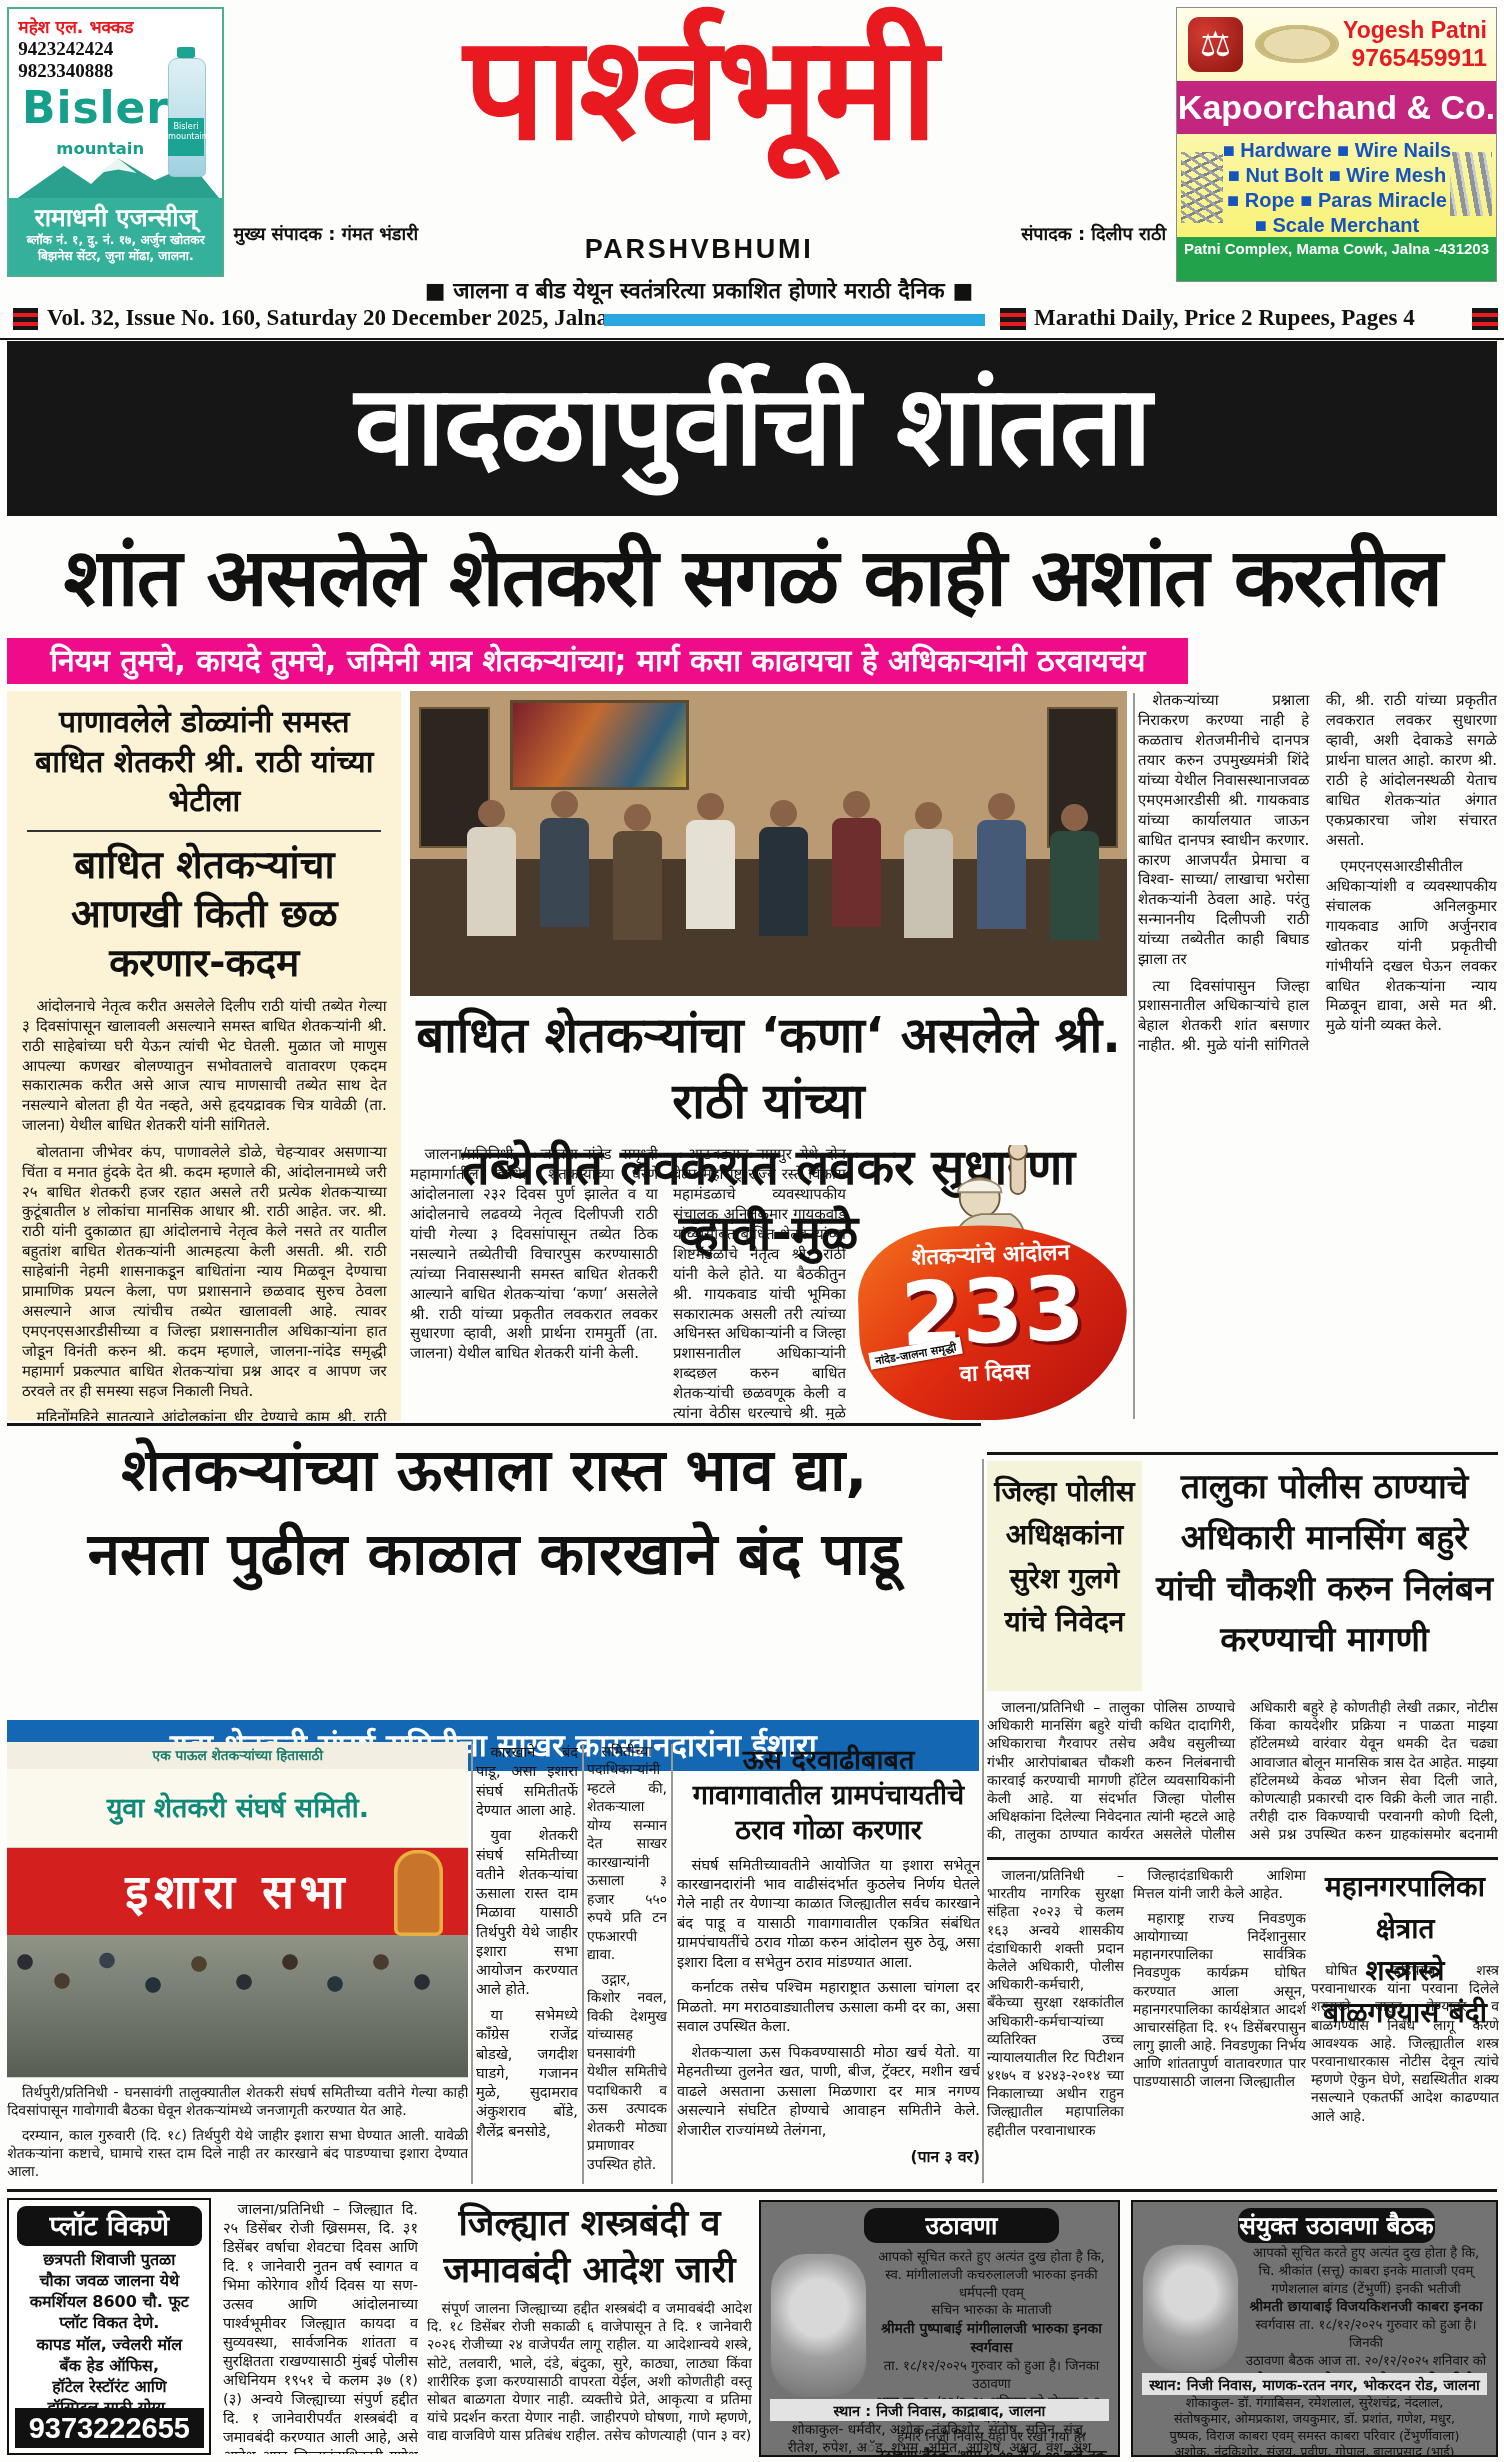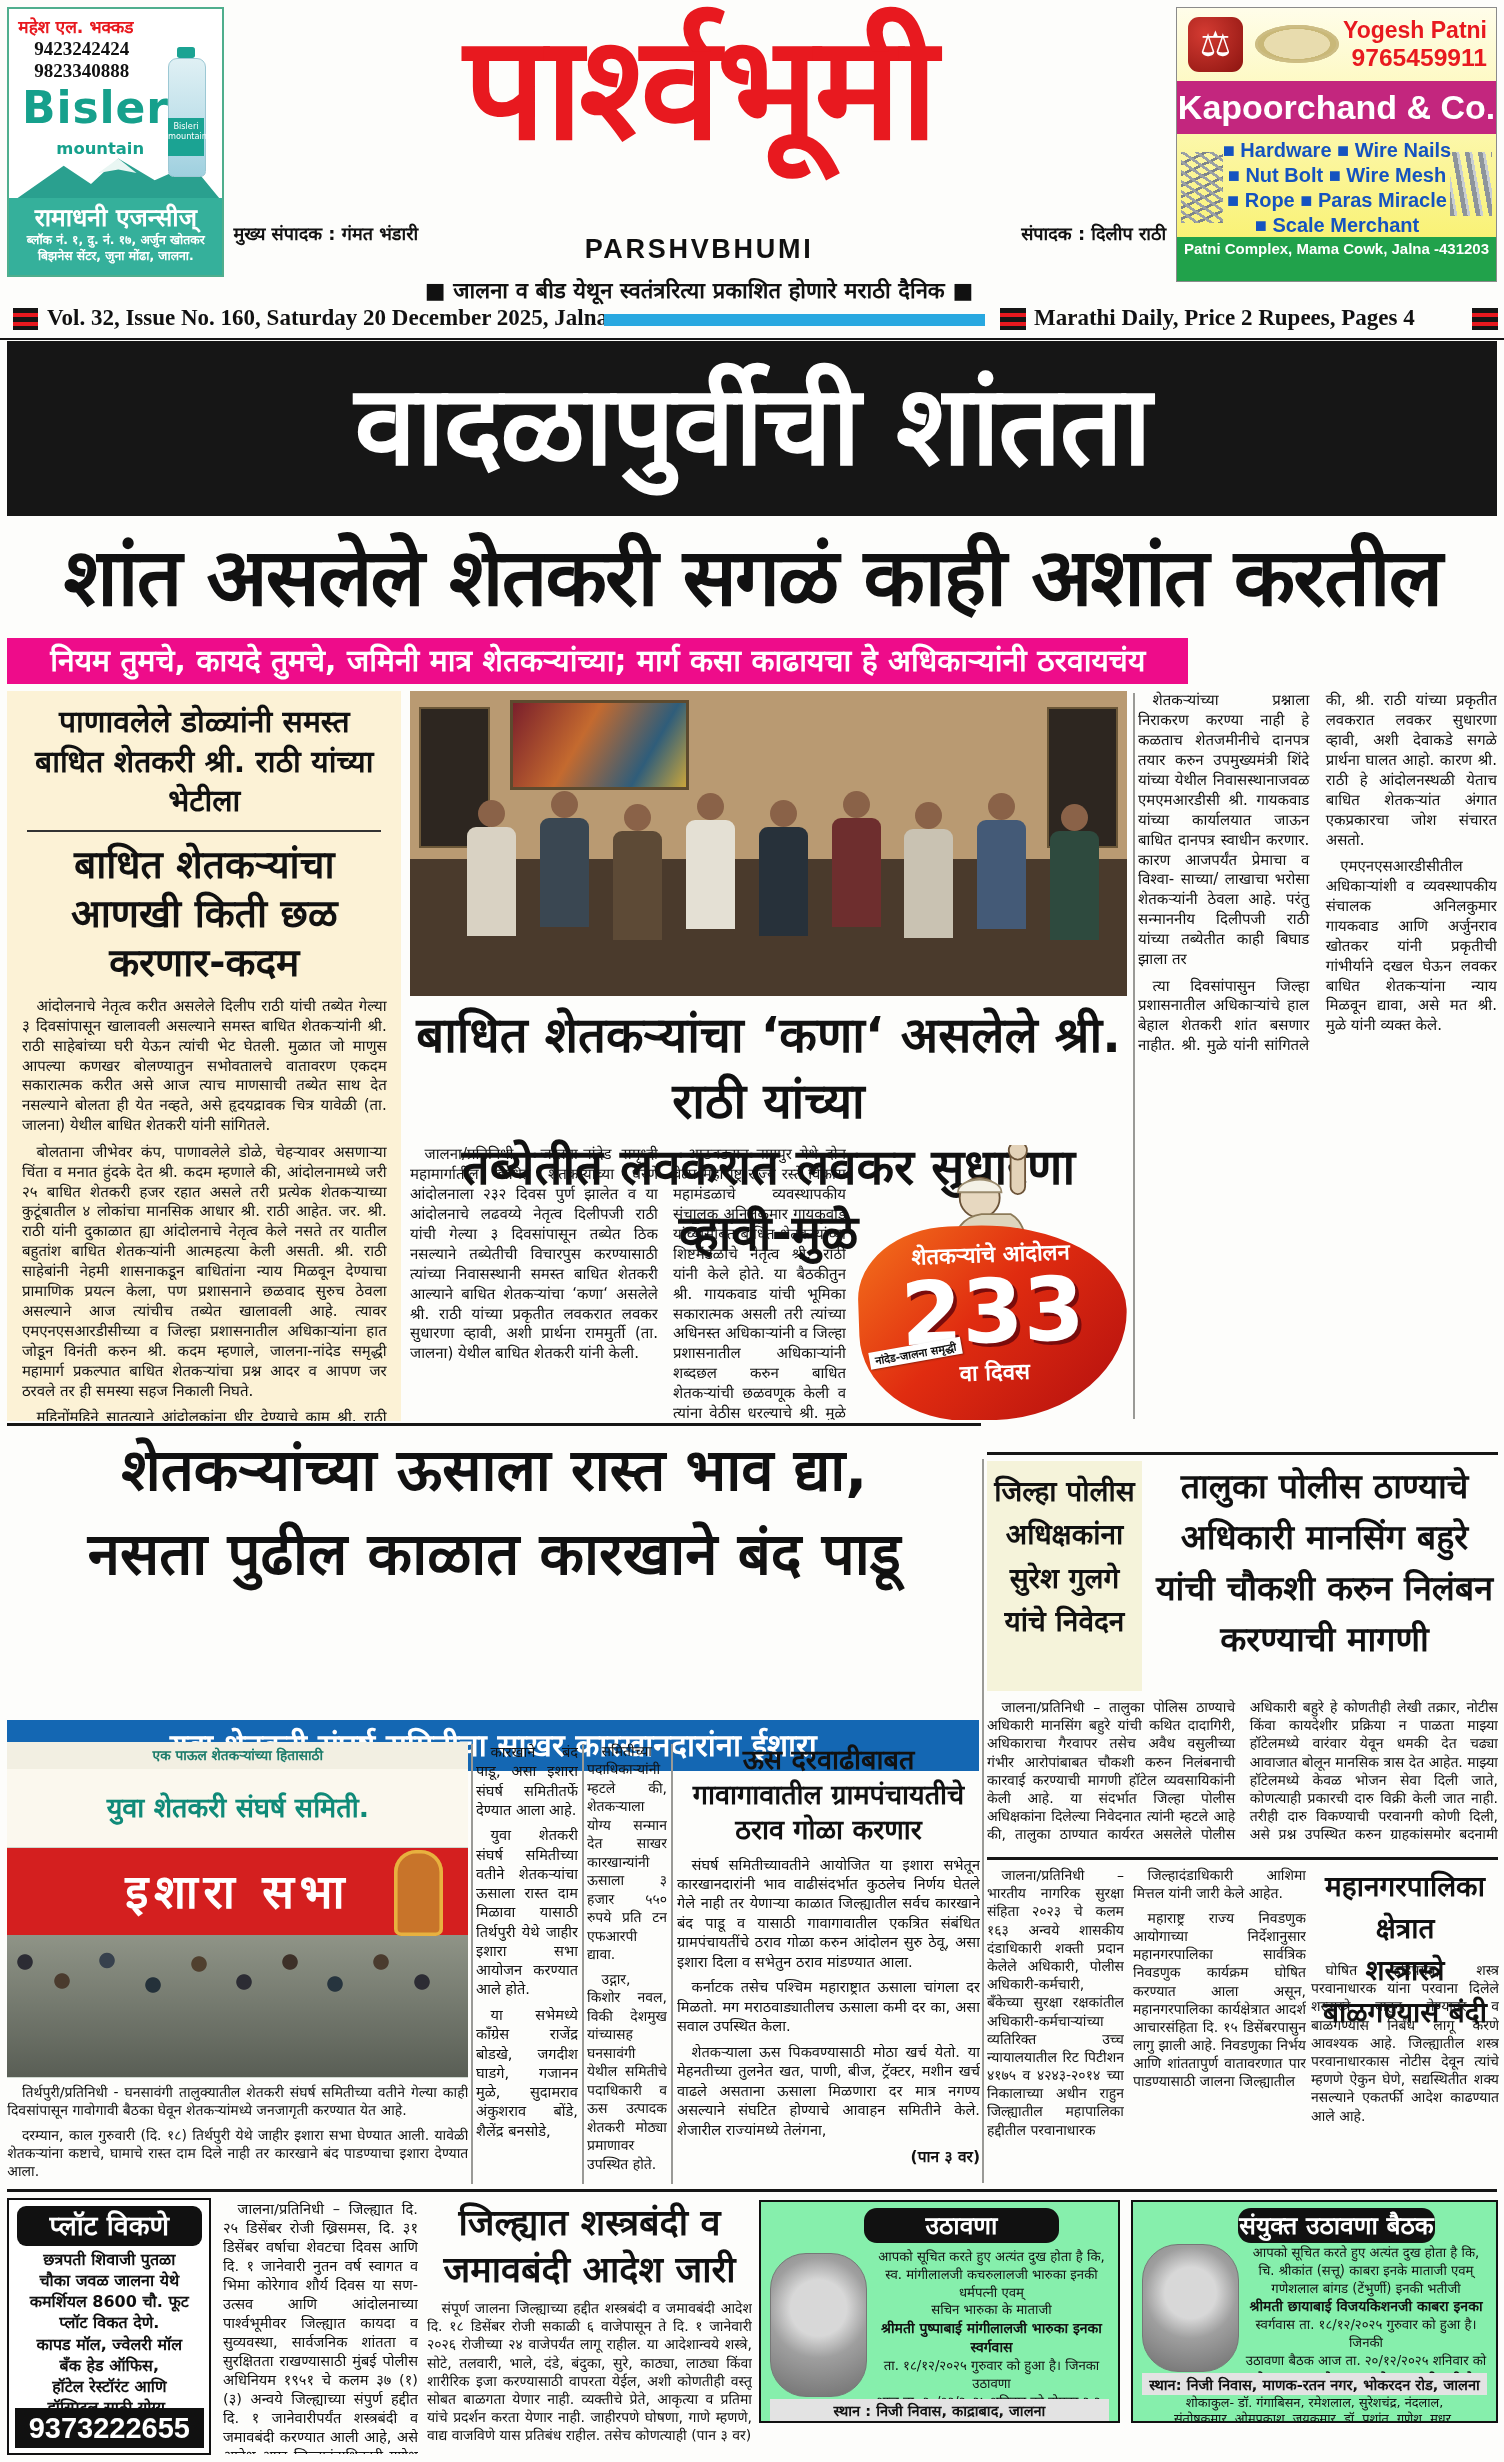--- a/index.html
+++ b/index.html
@@ -5,21 +5,21 @@
   html,body{margin:0;padding:0;background:#e8e8e4;}
   #paper{position:relative;width:1505px;height:2462px;background:#fdfdfb;margin:0 auto;
          font-family:"DejaVu Sans",sans-serif;color:#111;overflow:hidden;}
   .abs{position:absolute;}
   .hr{position:absolute;background:#161616;}
   .vr{position:absolute;background:#9a9a96;width:1.8px;}
 
   
   .ad-bisleri{left:7.3px;top:7.3px;width:217px;height:270px;background:#fff;border:2.7px solid #4fae8d;box-sizing:border-box;overflow:hidden;}
   .bis-owner{position:absolute;left:9px;top:5.5px;color:#e8191f;font-size:17.3px;font-weight:bold;}
-  .bis-ph{position:absolute;left:25px;top:29px;font-size:19px;font-weight:bold;line-height:1.15;font-family:"Liberation Serif",serif;}
+  .bis-ph{position:absolute;left:9px;top:29px;font-size:19px;font-weight:bold;line-height:1.15;font-family:"Liberation Serif",serif;}
   .bis-brand{position:absolute;left:12.8px;top:73px;color:#16a08c;font-size:44px;font-weight:bold;letter-spacing:0.9px;}
   .bis-sub{position:absolute;left:47px;top:130px;color:#16a08c;font-size:16.4px;font-weight:bold;}
   .bis-mtn{position:absolute;left:0;top:144px;width:215px;height:51px;}
   .bis-bottle{position:absolute;right:12.8px;top:38px;width:47px;height:128px;}
   .bot-cap{position:absolute;left:14.6px;top:0;width:18px;height:11px;background:#1ba393;border-radius:2.7px;}
   .bot-body{position:absolute;left:5.5px;top:11px;width:36px;height:117px;background:linear-gradient(180deg,#dff0f4,#bfe0ea 55%,#9fd0df);border-radius:9px 9px 5.5px 5.5px;border:0.9px solid #9cc8d4;}
   .bot-label{position:absolute;left:5.5px;top:71px;width:36px;height:38px;background:#1ba393;color:#fff;font-size:8.2px;text-align:center;line-height:1.2;padding-top:3.6px;box-sizing:border-box;}
   .bis-band{position:absolute;left:0;bottom:0;width:100%;height:77px;background:#35b09b;color:#fff;text-align:center;}
   .bis-agency{font-size:24.6px;font-weight:bold;margin-top:1.8px;}
   .bis-addr{font-size:12.3px;font-weight:bold;line-height:1.3;}
@@ -131,21 +131,21 @@
   
   .plot{left:7.3px;top:2198px;width:204px;height:257px;border:2.7px solid #111;box-sizing:border-box;background:#fff;}
   .plot-h{margin:5.5px 7.3px 3.6px;background:#111;color:#fff;border-radius:9px;font-size:27px;font-weight:bold;text-align:center;line-height:40px;height:40px;}
   .plot-b{text-align:center;font-weight:bold;font-size:16px;line-height:1.32;}
   .plot-p{position:absolute;left:5.5px;bottom:5.5px;right:5.5px;background:#111;color:#fff;font-size:29px;font-weight:bold;text-align:center;line-height:40px;font-family:"Liberation Sans",sans-serif;}
   .fire-c1{left:223px;top:2200px;width:195px;height:254px;font-size:14.6px;line-height:1.3;overflow:hidden;}
   .fire-r{left:427px;top:2200px;width:325px;height:254px;overflow:hidden;}
   .fire-h{font-size:36px;font-weight:bold;text-align:center;line-height:1.3;margin-bottom:5.5px;}
   .fire-b{font-size:14px;line-height:1.3;}
 
-  .obit{position:absolute;top:2200px;height:223px;border:2.7px double #111;background:#86efac;box-sizing:border-box;overflow:hidden;padding-left:44px;}
+  .obit{position:absolute;top:2200px;height:257px;border:2.7px double #111;background:#737373;box-sizing:border-box;overflow:hidden;padding-left:44px;}
   .ob-h{margin:5.5px auto 1.8px;width:62%;background:#111;color:#fff;border-radius:12.8px;font-size:24.6px;font-weight:bold;text-align:center;line-height:35px;height:35px;}
   .ob-ph{position:absolute;left:9px;width:95px;height:142px;border-radius:36px;background:radial-gradient(circle at 50% 38%,#d8d8d8 0 28%,#9f9f9f 50%,#6f6f6f 100%);border:1.8px solid #777;}
   .ob-tx{position:absolute;font-size:13.2px;line-height:1.35;text-align:center;}
   .ob-tx p{margin:0;}
   .ob-venue{position:absolute;left:9px;right:9px;background:#e3e3e3;font-size:14.6px;font-weight:bold;text-align:center;padding:0.9px 0;}
   .ob-m{position:absolute;left:7.3px;right:7.3px;font-size:13.7px;text-align:center;line-height:1.28;}
   #obit1 .ob-tx p:nth-child(4),#obit1 .ob-tx p:nth-child(8){font-weight:bold;font-size:14px;}
   #obit2 .ob-tx p:nth-child(4),#obit2 .ob-tx p:nth-child(7){font-weight:bold;font-size:14px;}
 </style>
 </head>

